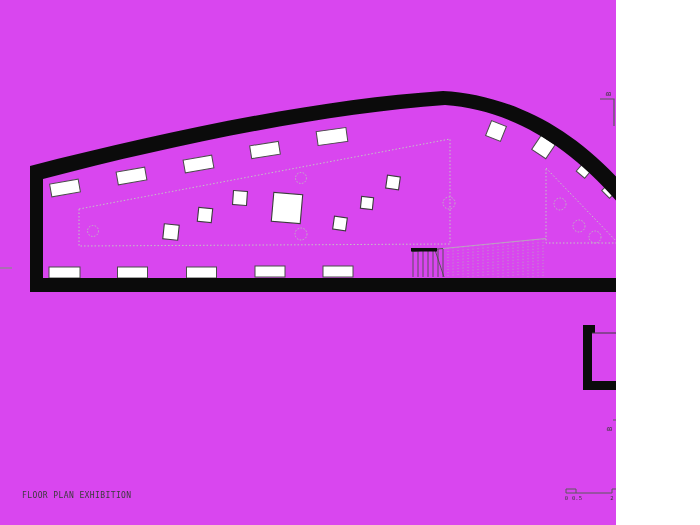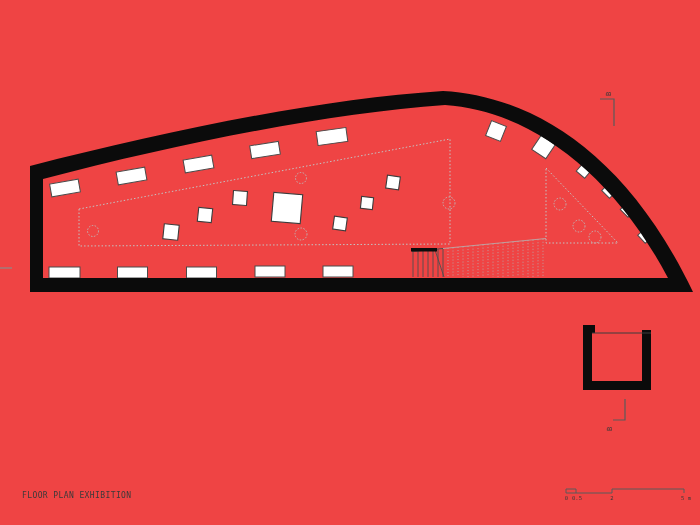--- a/index.html
+++ b/index.html
@@ -1,19 +1,19 @@
 <!DOCTYPE html>
 <html><head>
 <meta charset="utf-8">
 <style>
   html,body{margin:0;padding:0;background:#ffffff;}
   .page{
     position:relative;
-    width:700px;height:525px;
-    background:#ef4444;
+    width:616px;height:525px;
+    background:#d946ef;
     overflow:hidden;
     font-family:"DejaVu Sans Mono", monospace;
     text-align:right;
   }
   .drawing{position:absolute;left:0;top:0;width:700px;height:525px;}
   .plan-title{
     position:absolute;
     left:22px;top:491px;
     font-size:8px;
     letter-spacing:0.4px;

